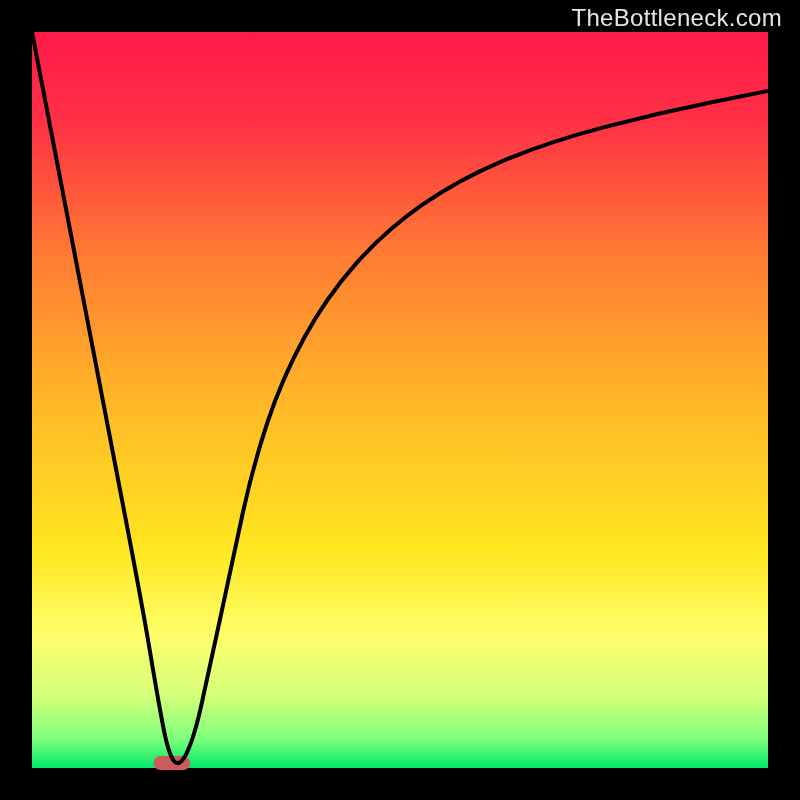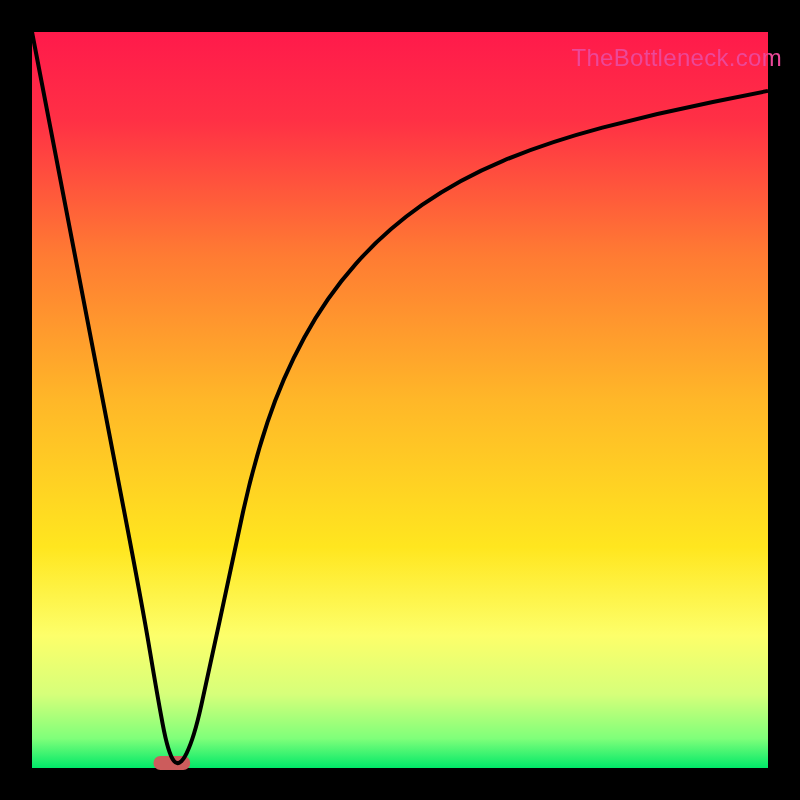--- a/index.html
+++ b/index.html
@@ -14,26 +14,25 @@
   .frame {
     position: relative;
     width: 800px;
     height: 800px;
     background: #000;
   }
   .watermark {
     position: absolute;
     top: 4px;
     right: 18px;
-    color: #ec4899;
+    color: #e5e5e5;
     font-size: 24px;
     font-weight: 400;
     letter-spacing: 0.3px;
     z-index: 20;
-    margin-top: 40px;
   }
   svg.plot {
     position: absolute;
     left: 0;
     top: 0;
   }
 </style>
 </head>
 <body>
 

